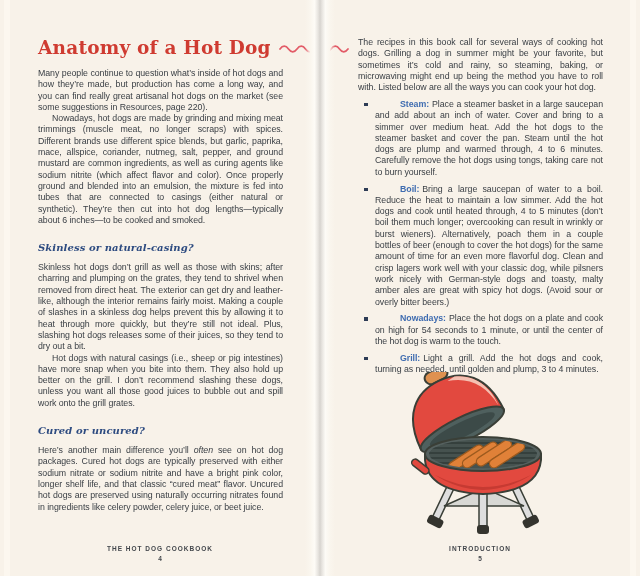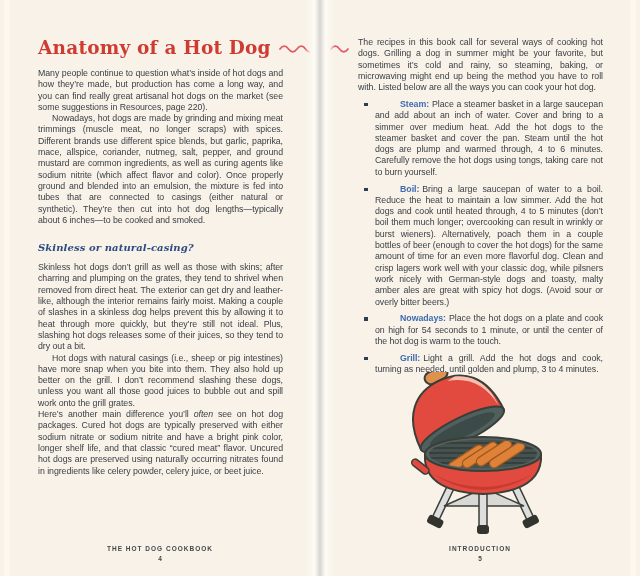--- a/index.html
+++ b/index.html
@@ -72,20 +72,21 @@
         </svg>
       </div>
 
       <p class="body">Many people continue to question what’s inside of hot dogs and how they’re made, but production has come a long way, and you can find really great artisanal hot dogs on the market (see some suggestions in Resources, page 220).</p>
       <p class="body indent">Nowadays, hot dogs are made by grinding and mixing meat trimmings (muscle meat, no longer scraps) with spices. Different brands use different spice blends, but garlic, paprika, mace, allspice, coriander, nutmeg, salt, pepper, and ground mustard are common ingredients, as well as curing agents like sodium nitrite (which affect flavor and color). Once properly ground and blended into an emulsion, the mixture is fed into tubes that are connected to casings (either natural or synthetic). They’re then cut into hot dog lengths—typically about 6 inches—to be cooked and smoked.</p>
 
       <h2>Skinless or natural-casing?</h2>
       <p class="body">Skinless hot dogs don’t grill as well as those with skins; after charring and plumping on the grates, they tend to shrivel when removed from direct heat. The exterior can get dry and leather-like, although the interior remains fairly moist. Making a couple of slashes in a skinless dog helps prevent this by allowing it to heat through more quickly, but they’re still not ideal. Plus, slashing hot dogs releases some of their juices, so they tend to dry out a bit.</p>
       <p class="body indent">Hot dogs with natural casings (i.e., sheep or pig intestines) have more snap when you bite into them. They also hold up better on the grill. I don’t recommend slashing these dogs, unless you want all those good juices to bubble out and spill work onto the grill grates.</p>
 
+      <h2>Cured or uncured?</h2>
       <p class="body"><span>Here’s another main difference you’ll </span><span class="it">often</span><span> see on hot dog packages. Cured hot dogs are typically preserved with either sodium nitrate or sodium nitrite and have a bright pink color, longer shelf life, and that classic “cured meat” flavor. Uncured hot dogs are preserved using naturally occurring nitrates found in ingredients like celery powder, celery juice, or beet juice.</span></p>
     </div>
 
     <div class="footer">
       <div>THE HOT DOG COOKBOOK</div>
       <div class="pg">4</div>
     </div>
   </div>
 
   <div class="gutter"></div>

